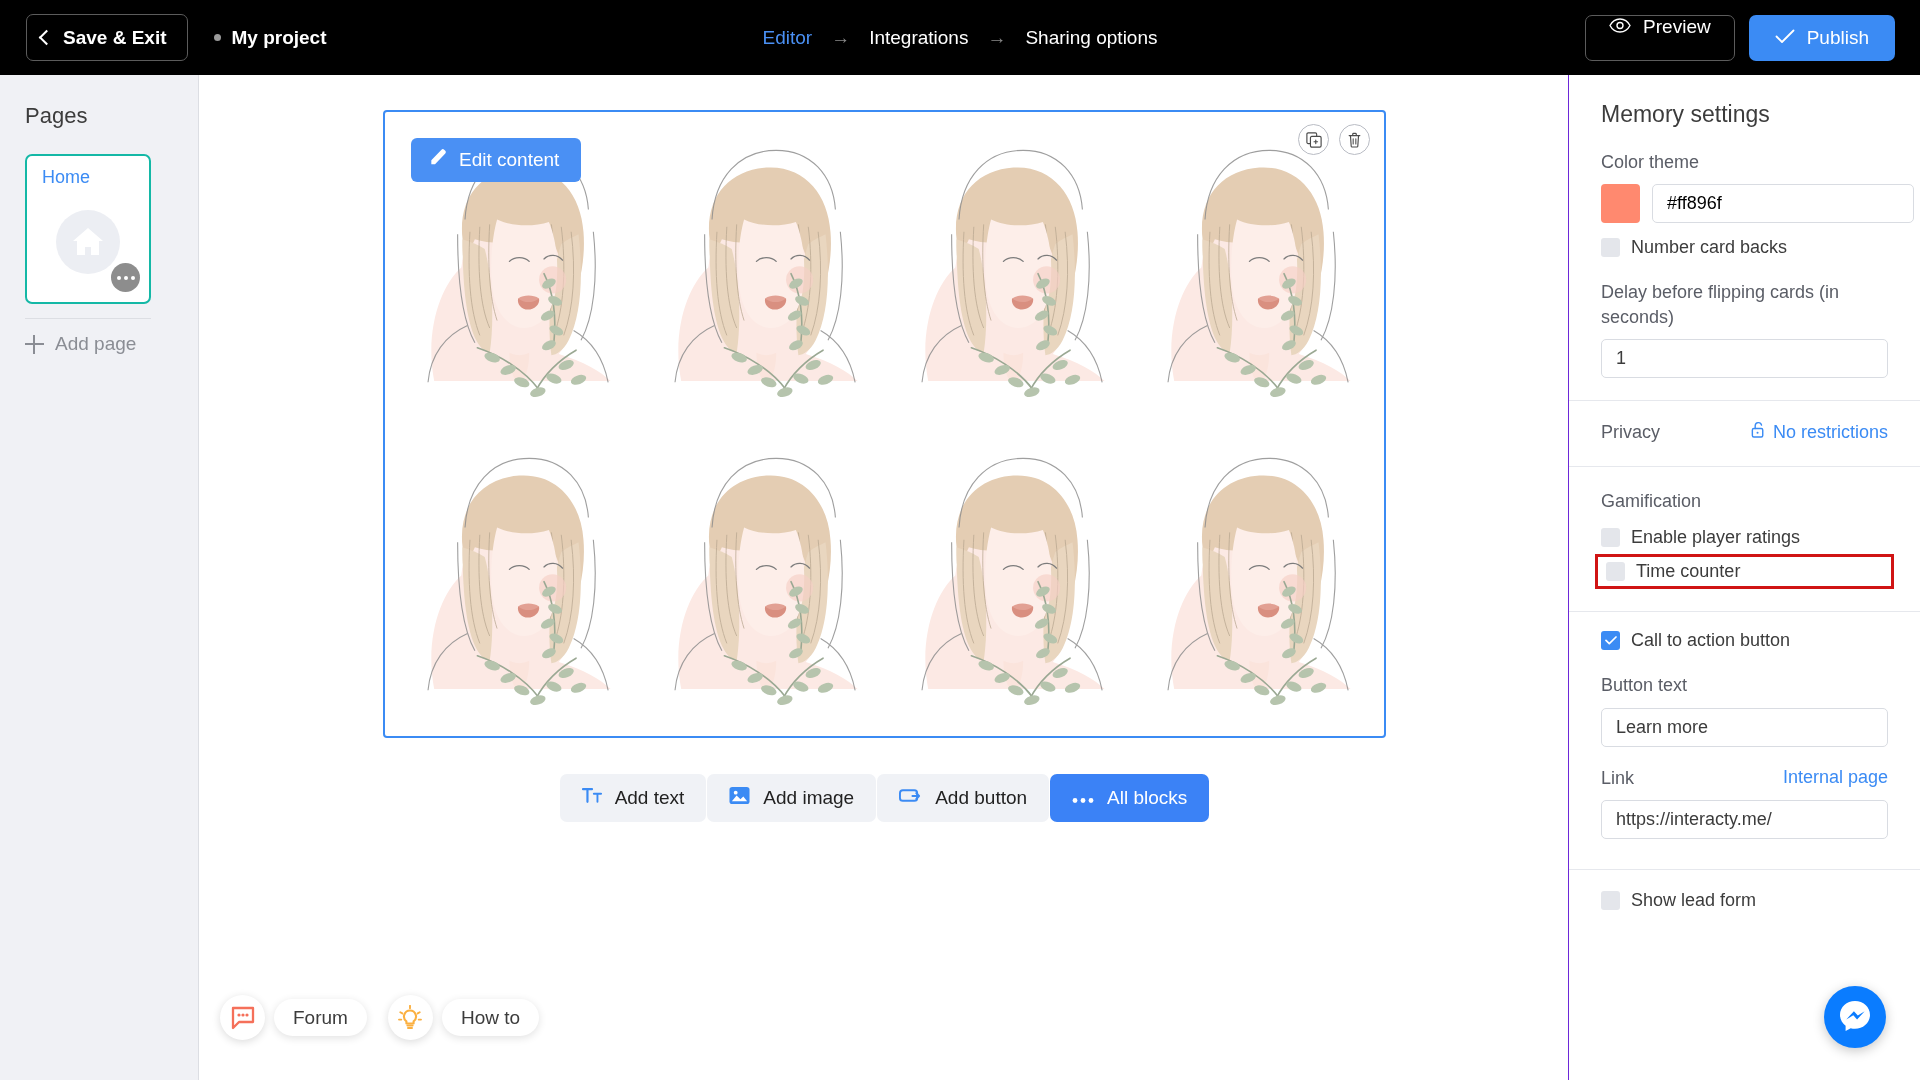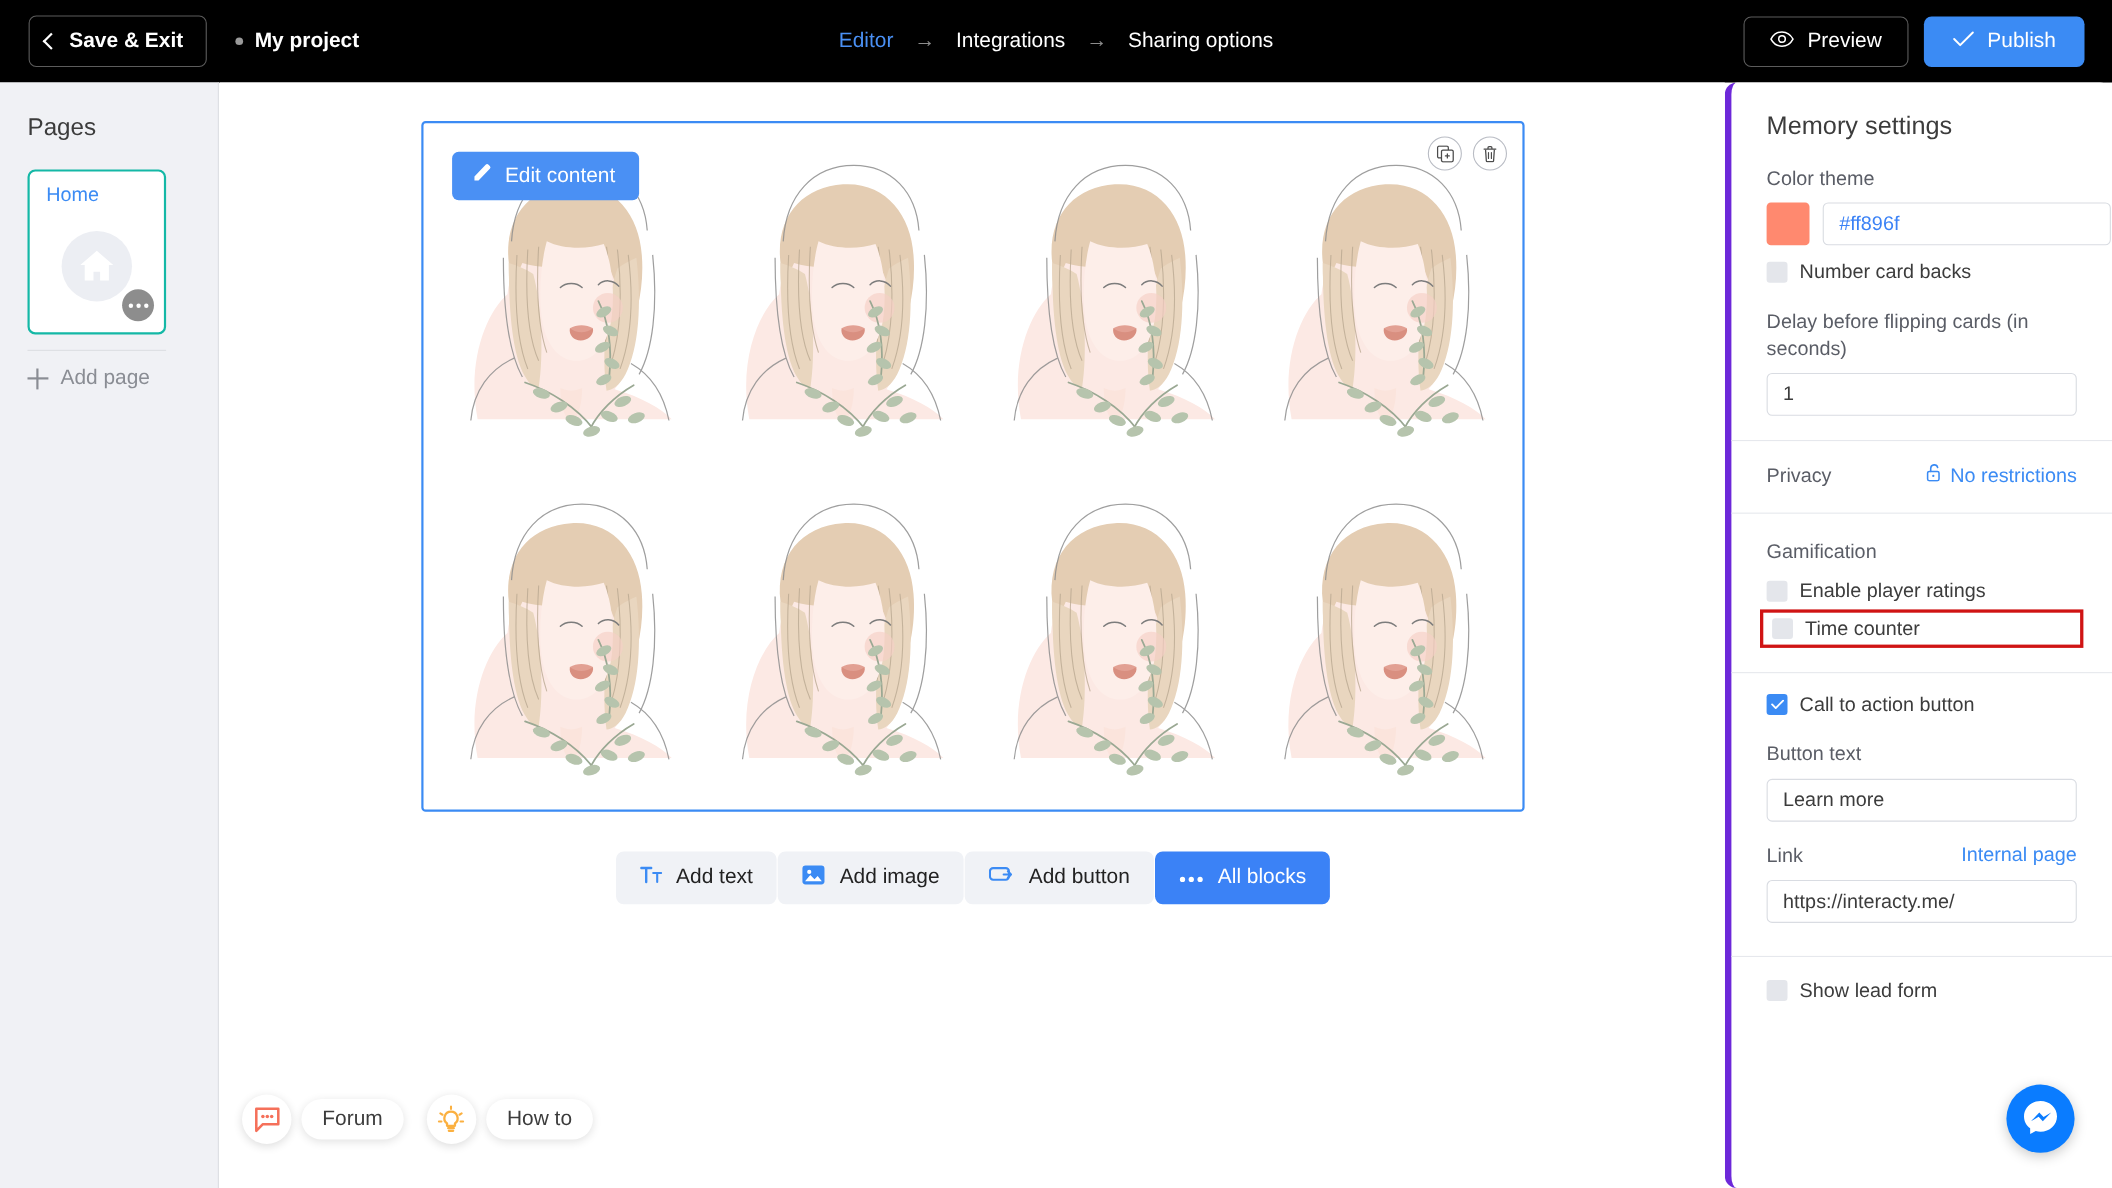--- a/index.html
+++ b/index.html
@@ -53,21 +53,21 @@
   .crumb-arrow { color: #8c8c8c; font-size: 19px; }
 
   .topbar-right {
     position: absolute; right: 25px;
     display: flex; align-items: center; gap: 14px;
   }
   .btn-preview {
     height: 46px; padding: 0 23px;
     border: 1px solid #5c5c5c; border-radius: 7px;
     background: transparent; color: #ffffff;
-    font-size: 19px; display: flex; align-items: center; gap: 12px;
+    font-size: 19px; display: flex; gap: 12px;
     cursor: pointer;
   }
   .btn-publish {
     height: 46px; padding: 0 26px;
     border: none; border-radius: 7px;
     background: #3b8bf4; color: #ffffff;
     font-size: 19px; display: flex; align-items: center; gap: 12px;
     cursor: pointer;
   }
 
@@ -198,41 +198,40 @@
     background: #ffffff; box-shadow: 0 2px 9px rgba(0,0,0,.12);
     display: flex; align-items: center;
     font-size: 19px; color: #3c3c3c; cursor: pointer;
   }
 
   
   .right-panel {
     position: absolute; top: 75px; right: 0;
     width: 352px; height: 1005px;
     background: #ffffff;
-    border-left: 6px solid #6d28d9;
-    border-radius: 11px;
+    border-left: 1px solid #6d28d9;
   }
   .rp-title {
     margin: 26px 0 0 32px;
     font-size: 23px; color: #3c3c3c;
   }
   .rp-section { padding: 0 32px; }
   .rp-label {
     font-size: 18px; color: #5a5d66;
     margin-top: 22px; line-height: 1.35;
   }
   .color-row { display: flex; align-items: center; gap: 12px; margin-top: 10px; }
   .color-swatch {
     width: 39px; height: 39px; border-radius: 4px;
     background: #ff896f; flex: none; cursor: pointer;
   }
   .text-input {
     flex: 1; height: 39px; padding: 0 14px;
     border: 1px solid #d9dce2; border-radius: 5px;
-    font-size: 18px; color: #3b82f6; background: #ffffff;
+    font-size: 18px; color: #000000; background: #ffffff;
     font-family: "Liberation Sans", sans-serif;
   }
   .full-input {
     width: 100%; height: 39px; padding: 0 14px; margin-top: 10px;
     border: 1px solid #d9dce2; border-radius: 5px;
     font-size: 18px; color: #3c3c3c; background: #ffffff;
     font-family: "Liberation Sans", sans-serif;
   }
   .check-row {
     display: flex; align-items: center; gap: 11px;

